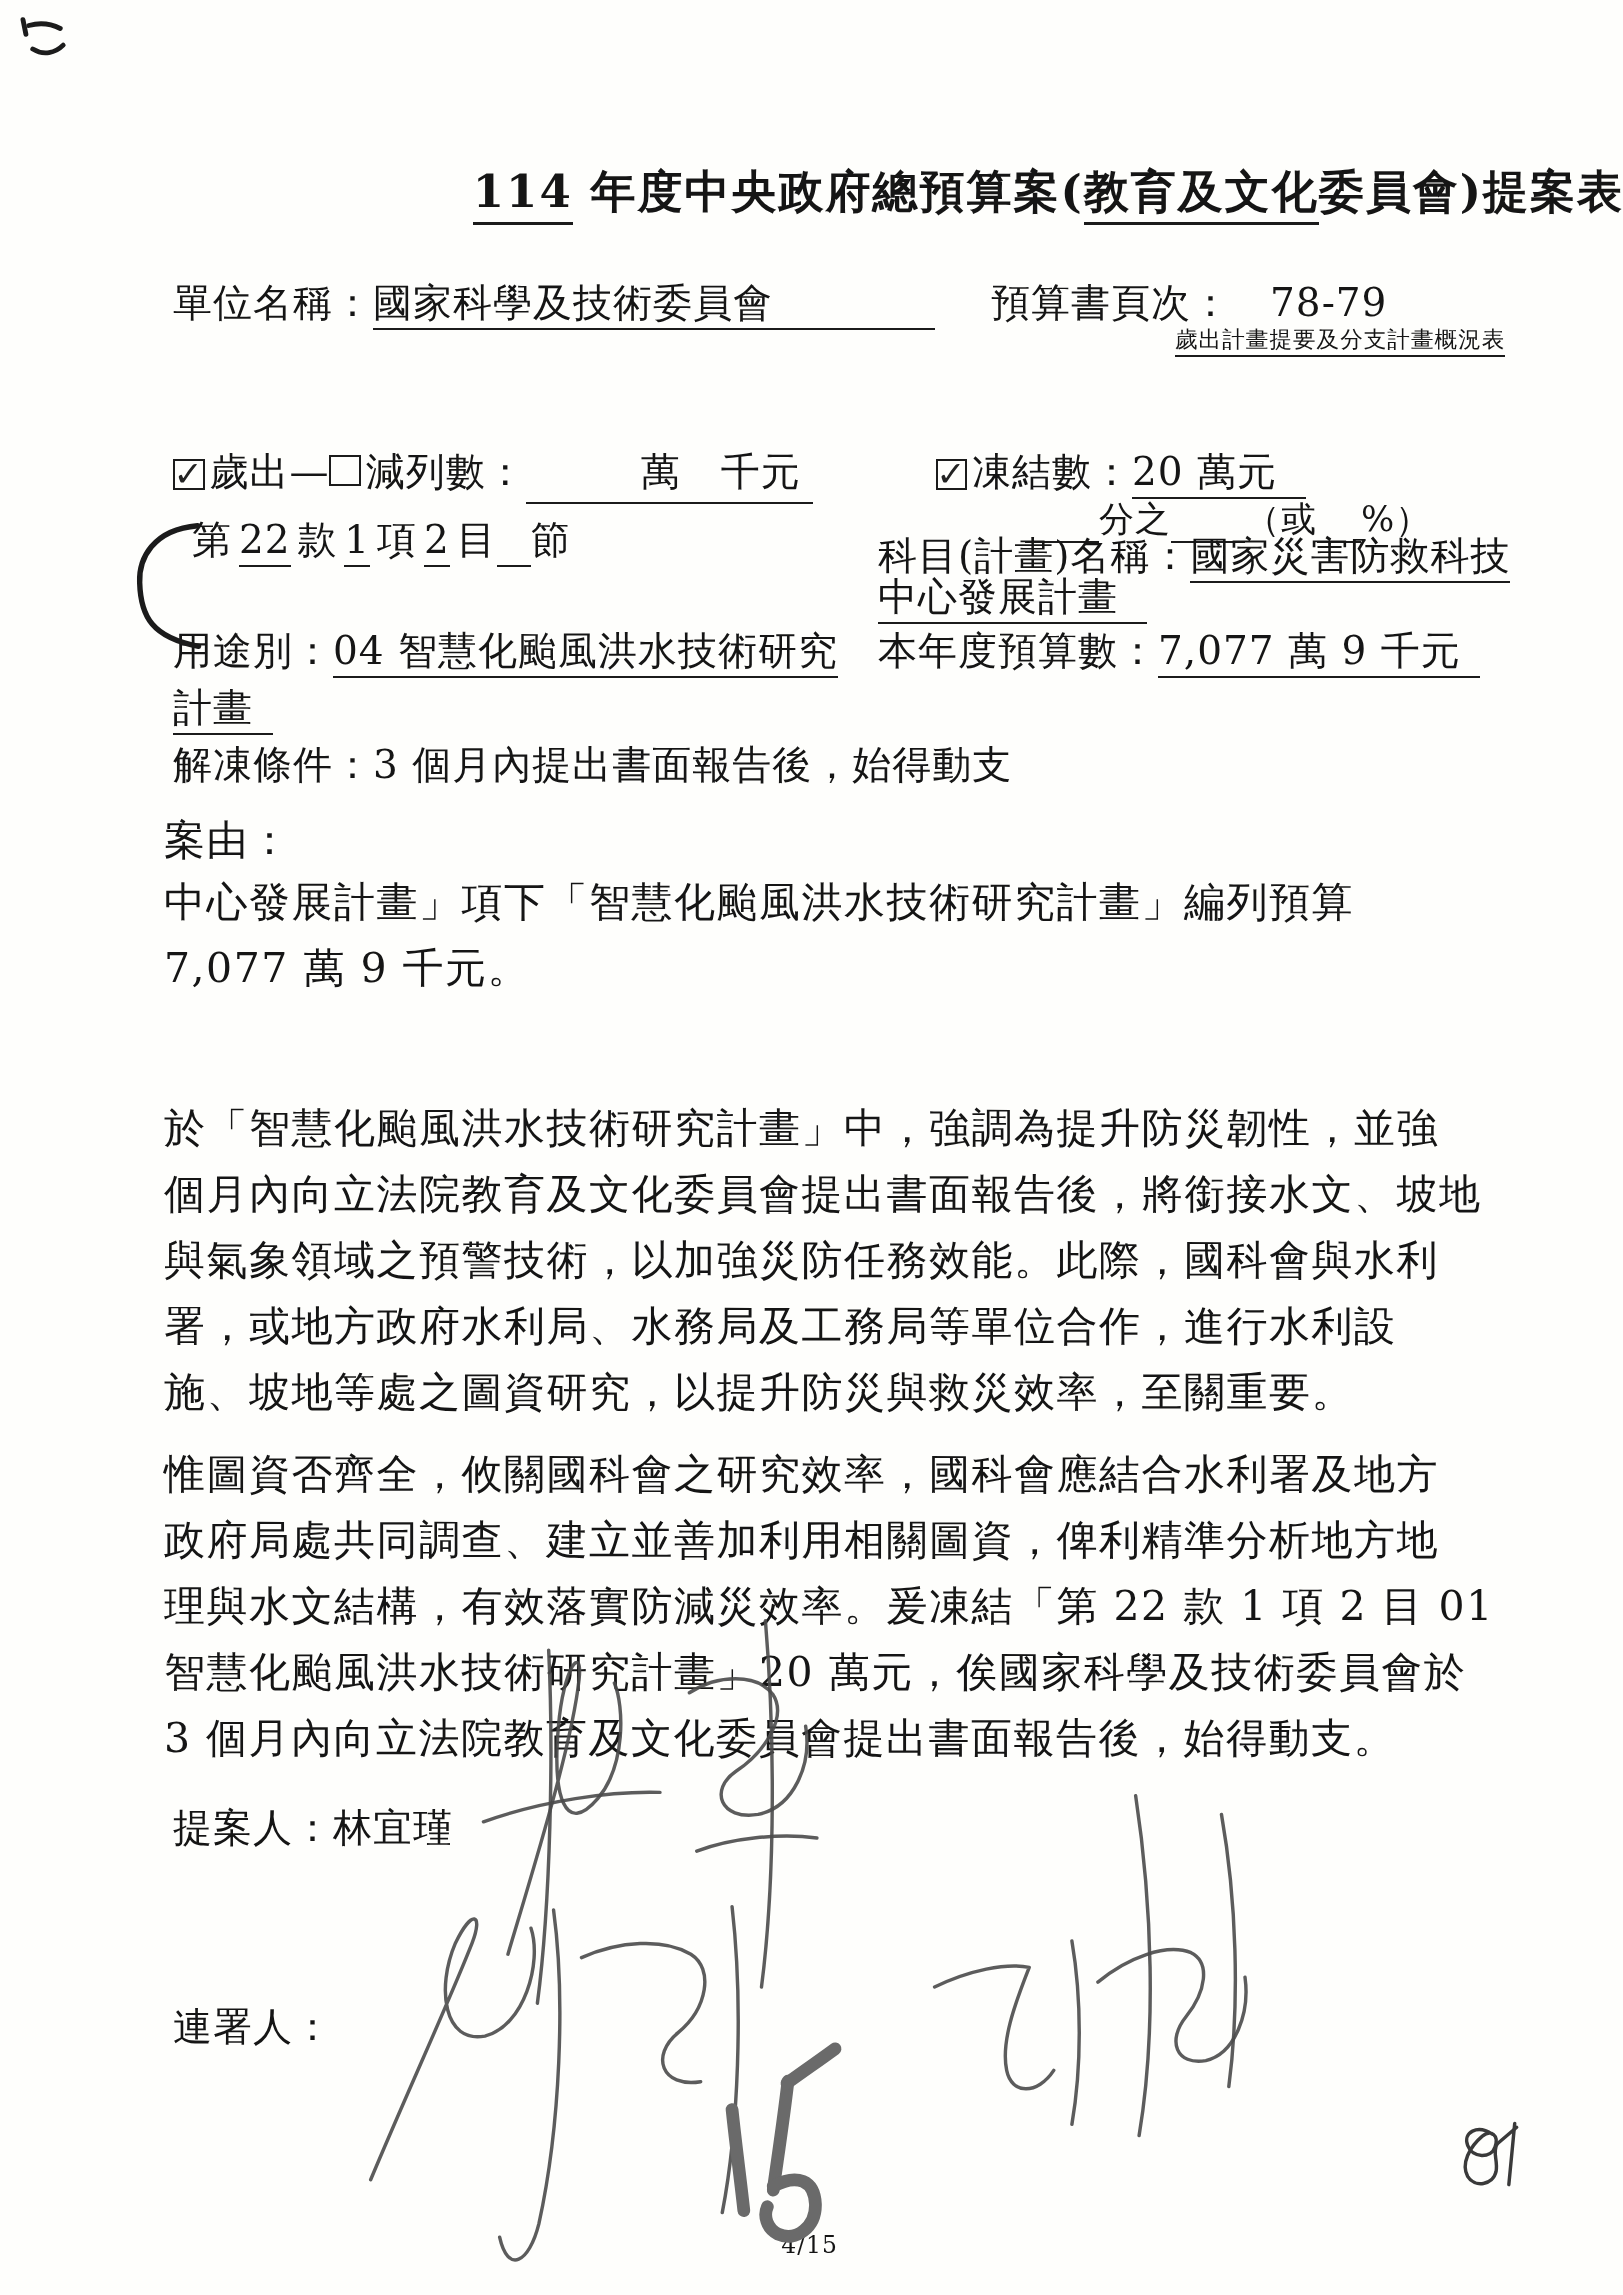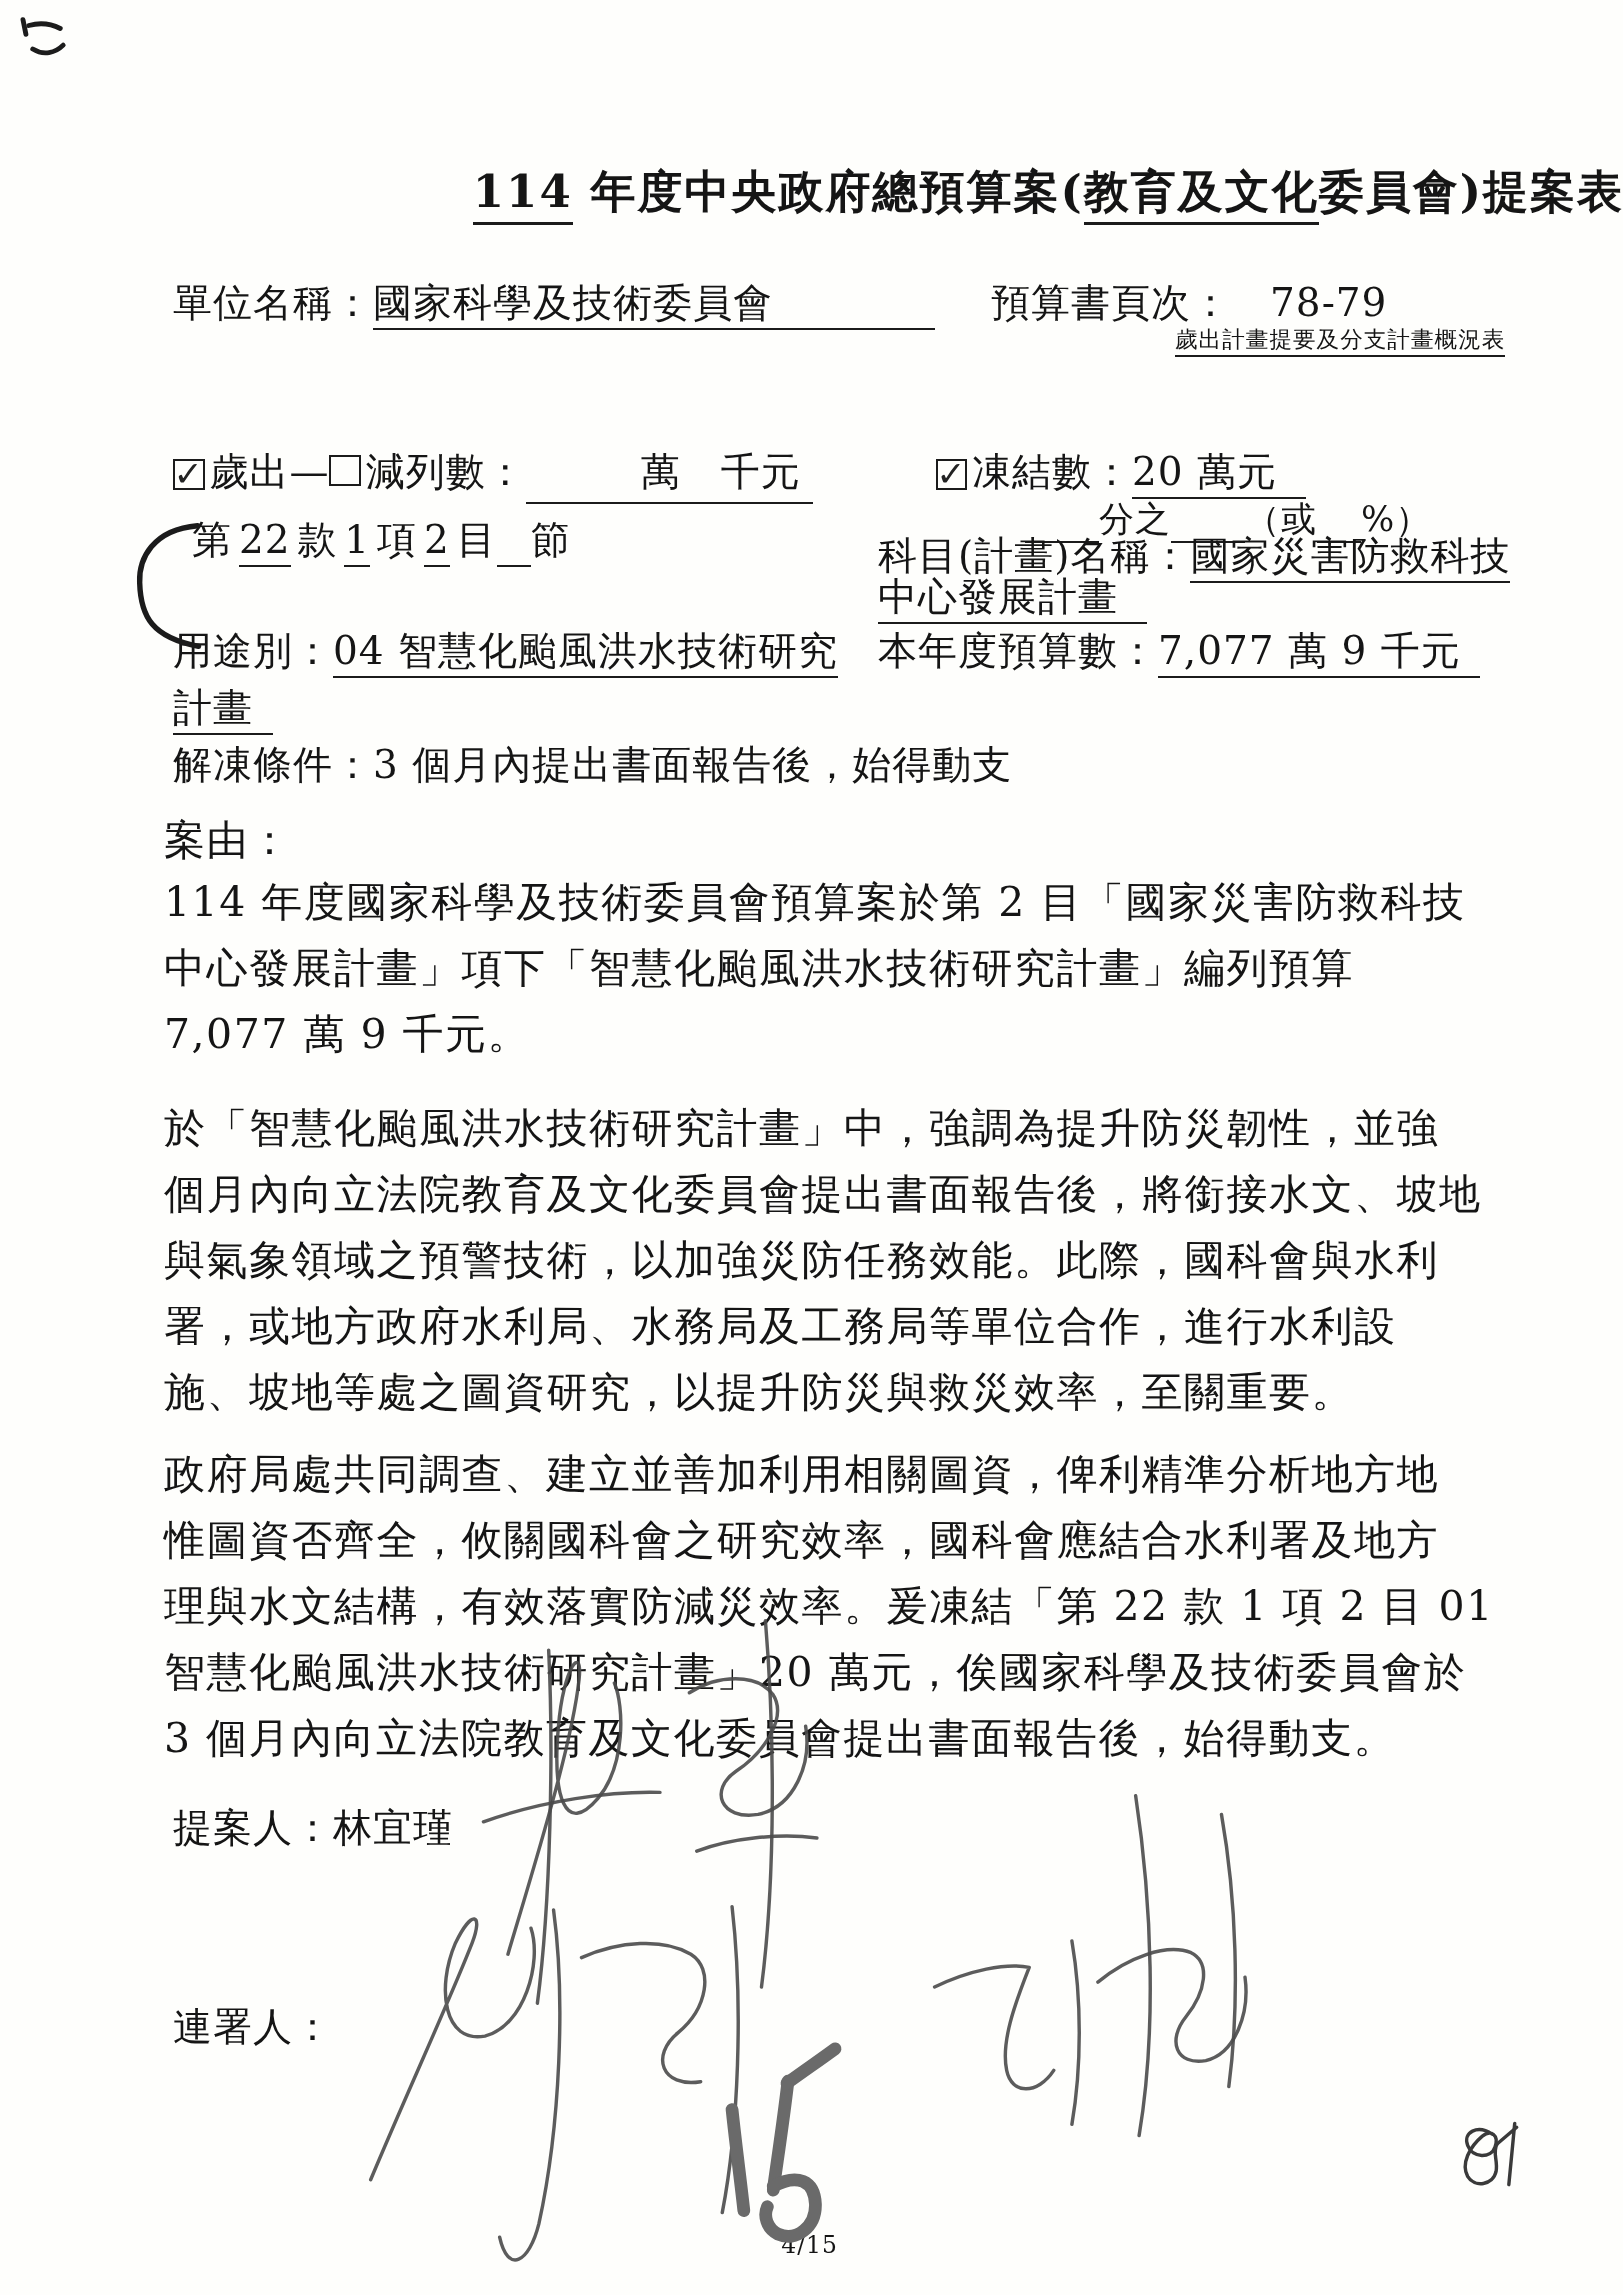--- a/index.html
+++ b/index.html
@@ -102,36 +102,35 @@
     <span>本年度預算數：</span><span class="ul trail-40">7,077 萬 9 千元</span>
   </div>
 
   <div class="abs t-form" style="top:738px;left:173px;">
     <span>解凍條件：</span><span>3 個月內提出書面報告後，始得動支</span>
   </div>
 
   <div class="abs t-body" style="top:813px;left:164px;">案由：</div>
 
   <div class="para t-body" style="top:869px;left:164px;">
-    <div class="line">114 年度國家科學及技術委員會預算案於第 2 目「國家災害防救科技</div>
     <div class="line">中心發展計畫」項下「智慧化颱風洪水技術研究計畫」編列預算</div>
     <div class="line">7,077 萬 9 千元。</div>
   </div>
 
   <div class="para t-body" style="top:1095px;left:164px;">
     <div class="line">於「智慧化颱風洪水技術研究計畫」中，強調為提升防災韌性，並強</div>
     <div class="line">個月內向立法院教育及文化委員會提出書面報告後，將銜接水文、坡地</div>
     <div class="line">與氣象領域之預警技術，以加強災防任務效能。此際，國科會與水利</div>
     <div class="line">署，或地方政府水利局、水務局及工務局等單位合作，進行水利設</div>
     <div class="line">施、坡地等處之圖資研究，以提升防災與救災效率，至關重要。</div>
   </div>
 
   <div class="para t-body" style="top:1441px;left:164px;">
+    <div class="line">惟圖資否齊全，攸關國科會之研究效率，國科會應結合水利署及地方</div>
     <div class="line">政府局處共同調查、建立並善加利用相關圖資，俾利精準分析地方地</div>
-    <div class="line">惟圖資否齊全，攸關國科會之研究效率，國科會應結合水利署及地方</div>
     <div class="line">理與水文結構，有效落實防減災效率。爰凍結「第 22 款 1 項 2 目 01</div>
     <div class="line">智慧化颱風洪水技術研究計畫」20 萬元，俟國家科學及技術委員會於</div>
     <div class="line">3 個月內向立法院教育及文化委員會提出書面報告後，始得動支。</div>
   </div>
 
   <div class="abs t-form" style="top:1801px;left:173px;">
     <span>提案人：</span><span>林宜瑾</span>
   </div>
   <div class="abs t-form" style="top:2000px;left:173px;">
     <span>連署人：</span>

